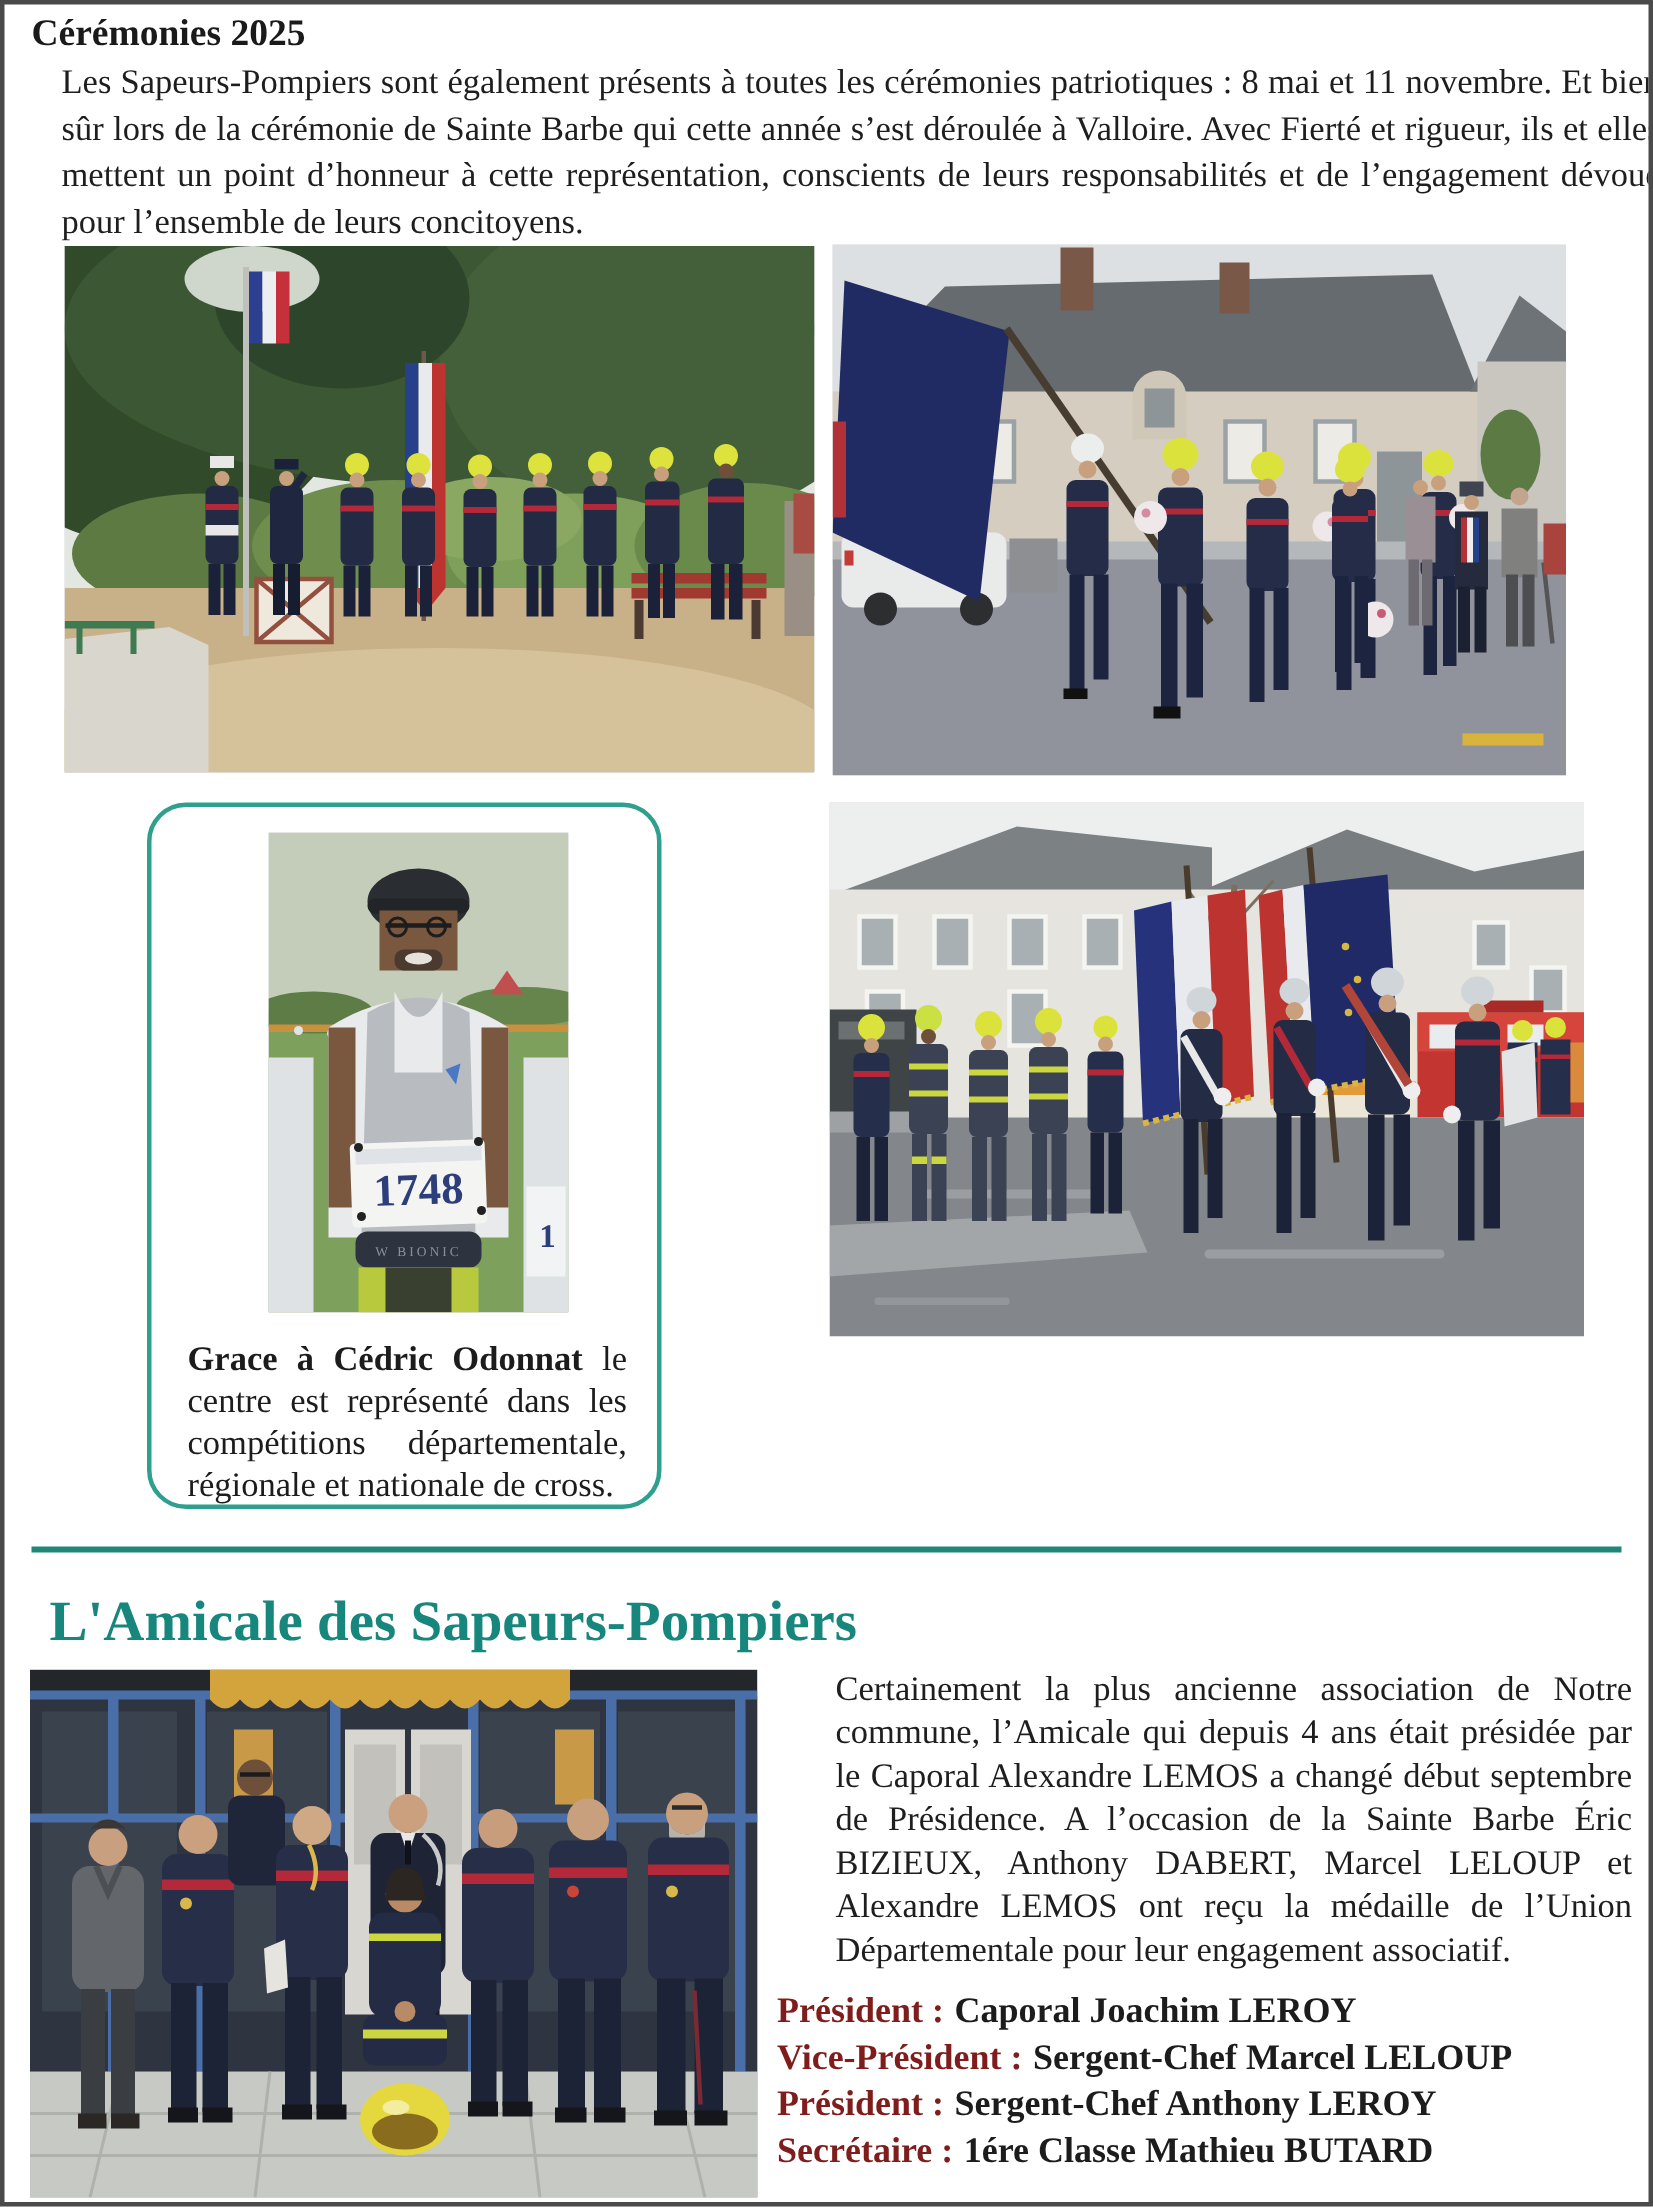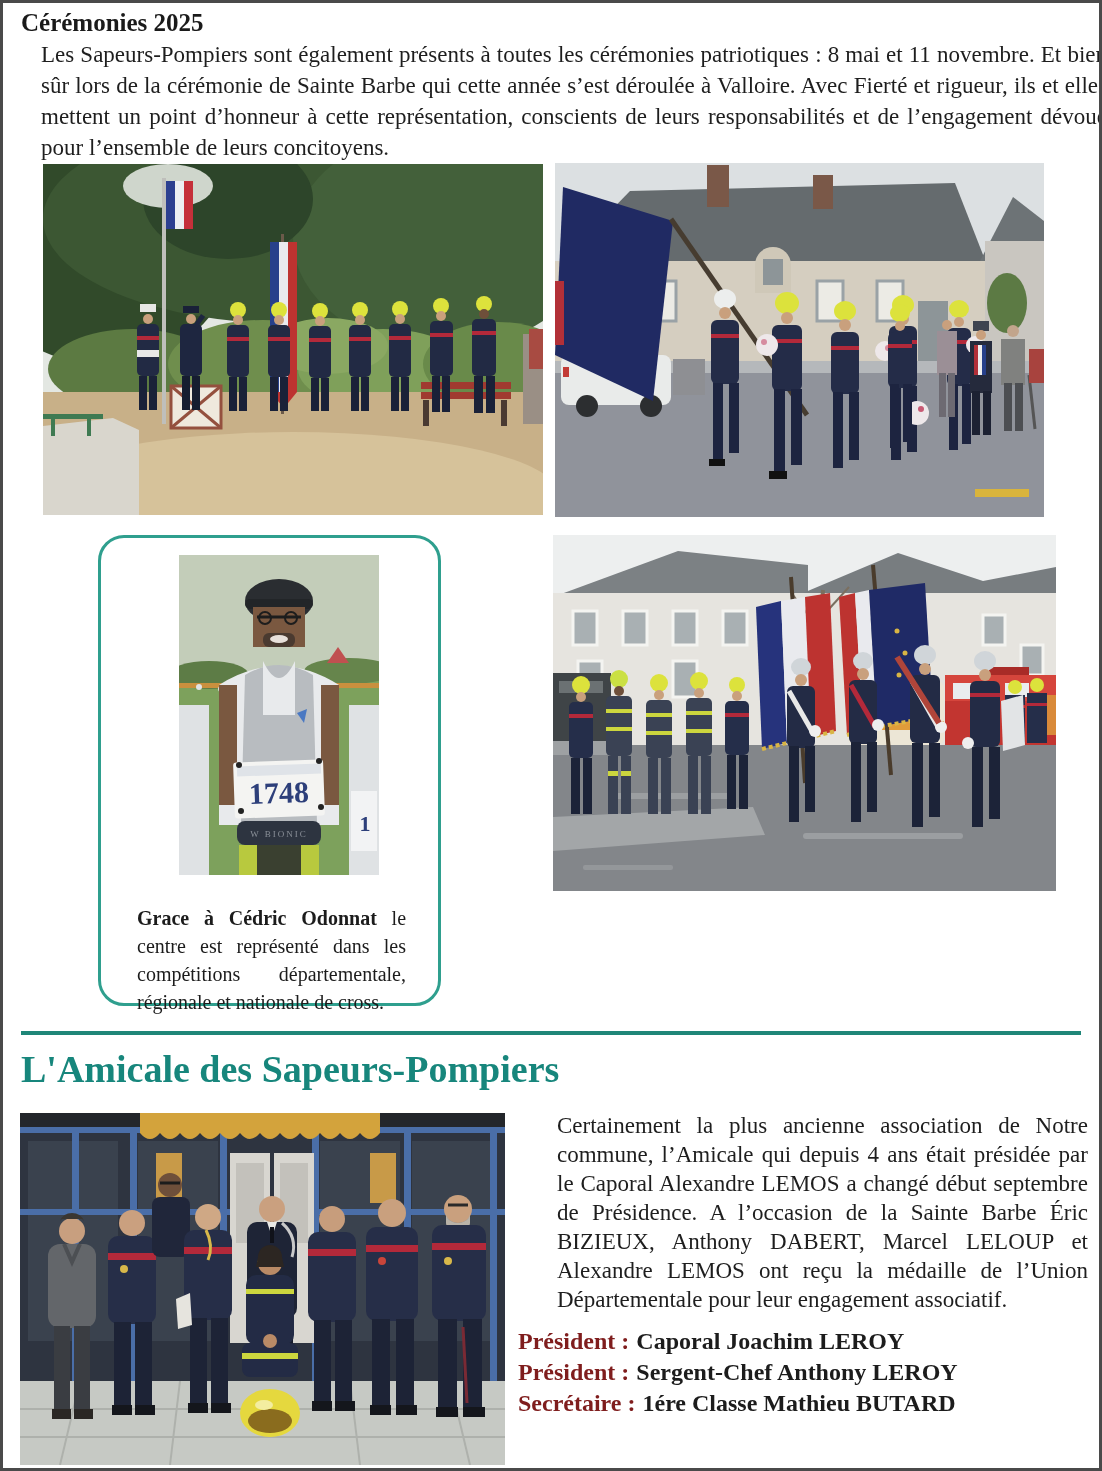--- a/index.html
+++ b/index.html
@@ -15,24 +15,24 @@
   .photo svg{display:block;width:100%;height:100%;}
   .p1{left:40px;top:161px;width:500px;height:351px;}
   .p2{left:552px;top:160px;width:489px;height:354px;}
   .p3{left:550px;top:532px;width:503px;height:356px;}
   .p4{left:17px;top:1110px;width:485px;height:352px;}
   .runner-box{
     position:absolute;left:95px;top:532px;width:343px;height:471px;
     border:3px solid #2f9f8e;border-radius:26px;box-sizing:border-box;background:#fff;
   }
   .runner-photo{left:78px;top:17px;width:200px;height:320px;position:absolute;}
-  .runner-caption{position:absolute;left:20px;right:16px;top:350px;font-size:20px;line-height:28px;text-align:justify;margin:16px;}
+  .runner-caption{position:absolute;left:20px;right:16px;top:350px;font-size:23px;line-height:28px;text-align:justify;margin:4px;}
   .runner-caption b{font-weight:bold;}
   .divider{position:absolute;left:18px;top:1028px;width:1060px;height:4px;background:#1f8678;border:0;margin:0;}
-  .title2{position:absolute;left:18px;top:1044px;margin:0;font-size:38px;font-weight:bold;color:#17867c;}
+  .title2{position:absolute;left:18px;top:1044px;margin:12px;font-size:38px;font-weight:bold;color:#17867c;}
   .amicale-col{position:absolute;left:515px;top:1108px;width:570px;}
   .amicale-col .para{line-height:29px;margin-left:39px;}
   .officers{margin-top:12px;font-size:24px;line-height:31px;font-weight:bold;}
   .officer-row .role{color:#7f1d1d;margin-right:7px;}
   .officer-row .name{color:#1c1c1c;text-align:center;}
 </style>
 </head>
 <body>
 
 <div class="page">
@@ -621,18 +621,19 @@
             <ellipse cx="244" cy="292" rx="9" ry="5" fill="#f3eda0"></ellipse>
           </g>
       </g>
     </svg>
   </div>
 
   <div class="amicale-col">
     <p class="para">Certainement la plus ancienne association de Notre commune, l’Amicale qui depuis 4 ans était présidée par le Caporal Alexandre LEMOS a changé début septembre de Présidence. A l’occasion de la Sainte Barbe Éric BIZIEUX, Anthony DABERT, Marcel LELOUP et Alexandre LEMOS ont reçu la médaille de l’Union Départementale pour leur engagement associatif.</p>
     <div class="officers">
       <div class="officer-row"><span class="role">Président :</span><span class="name">Caporal Joachim LEROY</span></div>
+      <div class="officer-row"><span class="role">Vice-Président :</span><span class="name">Sergent-Chef Marcel LELOUP</span></div>
       <div class="officer-row"><span class="role">Président :</span><span class="name">Sergent-Chef Anthony LEROY</span></div>
       <div class="officer-row"><span class="role">Secrétaire :</span><span class="name">1ére Classe Mathieu BUTARD</span></div>
     </div>
   </div>
 
 </div>
 
 </body></html>

